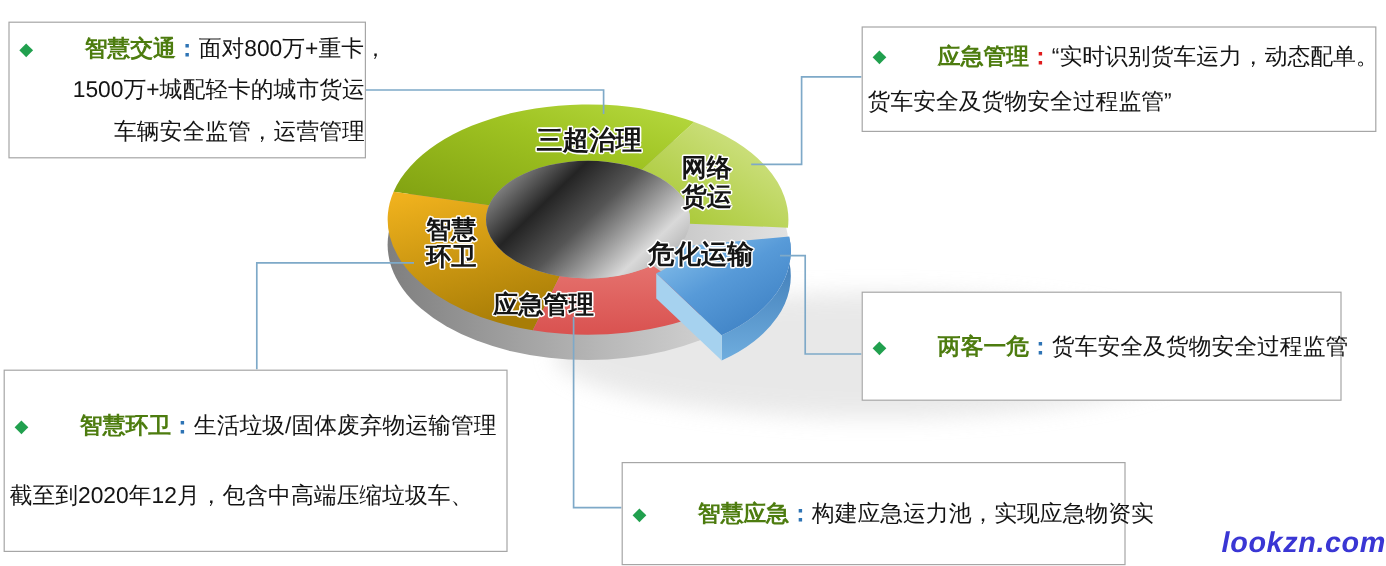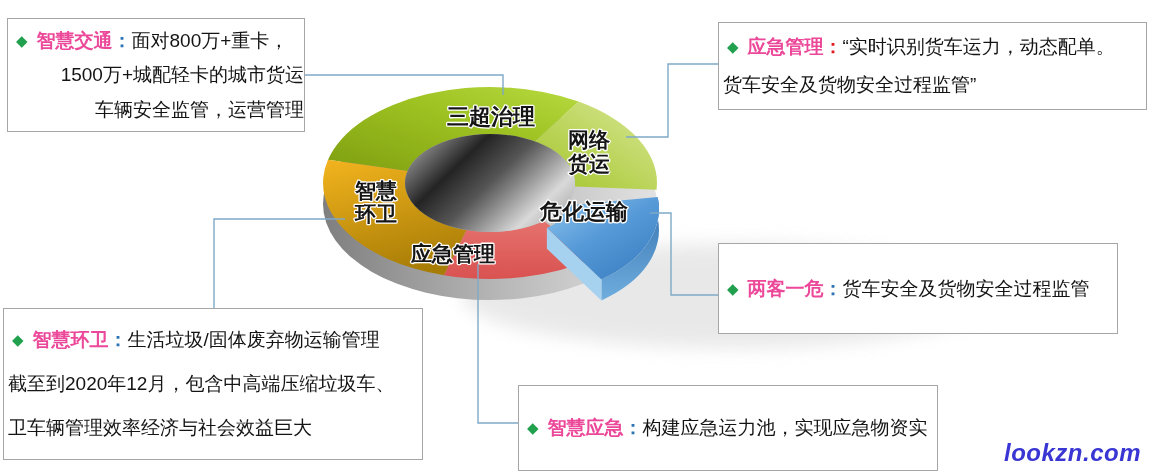--- a/index.html
+++ b/index.html
@@ -12,30 +12,30 @@
   .callout{
     position:absolute;background:#ffffff;border:1px solid #a6a6a6;
     color:#141414;font-size:19px;
     display:flex;flex-direction:column;justify-content:space-evenly;
     box-sizing:border-box;
   }
   .callout .line{white-space:nowrap;padding-left:4px;}
   .callout .line.first{display:flex;align-items:center;padding-left:6px;}
   .callout.indent .line.cont{padding-left:30px;text-align:right;}
   .bullet{color:#21a04e;font-size:15px;margin:0 9px 0 2px;}
-  .title{color:#ec4899;font-weight:bold;}
+  .title{color:#4d7c0f;font-weight:bold;margin-left:34px;}
   .colon-blue{color:#2e74b5;font-weight:bold;}
   .colon-red{color:#e01b1c;font-weight:bold;}
   .seg-label{
     font-family:"Liberation Sans","DejaVu Sans",sans-serif;
     font-weight:bold;fill:#151515;
     stroke:#ffffff;stroke-width:2.6px;paint-order:stroke;stroke-linejoin:round;
   }
   #watermark{
-    position:absolute;right:14px;bottom:5px;
+    position:absolute;right:0;bottom:5px;
     color:#3a36d4;font-size:24px;font-weight:bold;font-style:italic;
     letter-spacing:0.5px;
   }
 </style>
 </head>
 <body>
 
 <div id="canvas">
 
   <svg id="pie-svg" width="1155" height="472" viewBox="0 0 1155 472">
@@ -144,21 +144,20 @@
   </div>
 
   <div class="callout" style="left:3px;top:308px;width:420px;height:152px;">
     <div class="line first">
       <span class="bullet">◆</span>
       <span class="title">智慧环卫</span>
       <span class="colon-blue">：</span>
       <span>生活垃圾/固体废弃物运输管理</span>
     </div>
     <div class="line cont">截至到2020年12月，包含中高端压缩垃圾车、</div>
-    <div class="line cont">卫车辆管理效率经济与社会效益巨大</div>
   </div>
 
   <div class="callout" style="left:518px;top:385px;width:420px;height:86px;">
     <div class="line first">
       <span class="bullet">◆</span>
       <span class="title">智慧应急</span>
       <span class="colon-blue">：</span>
       <span>构建应急运力池，实现应急物资实</span>
     </div>
   </div>

